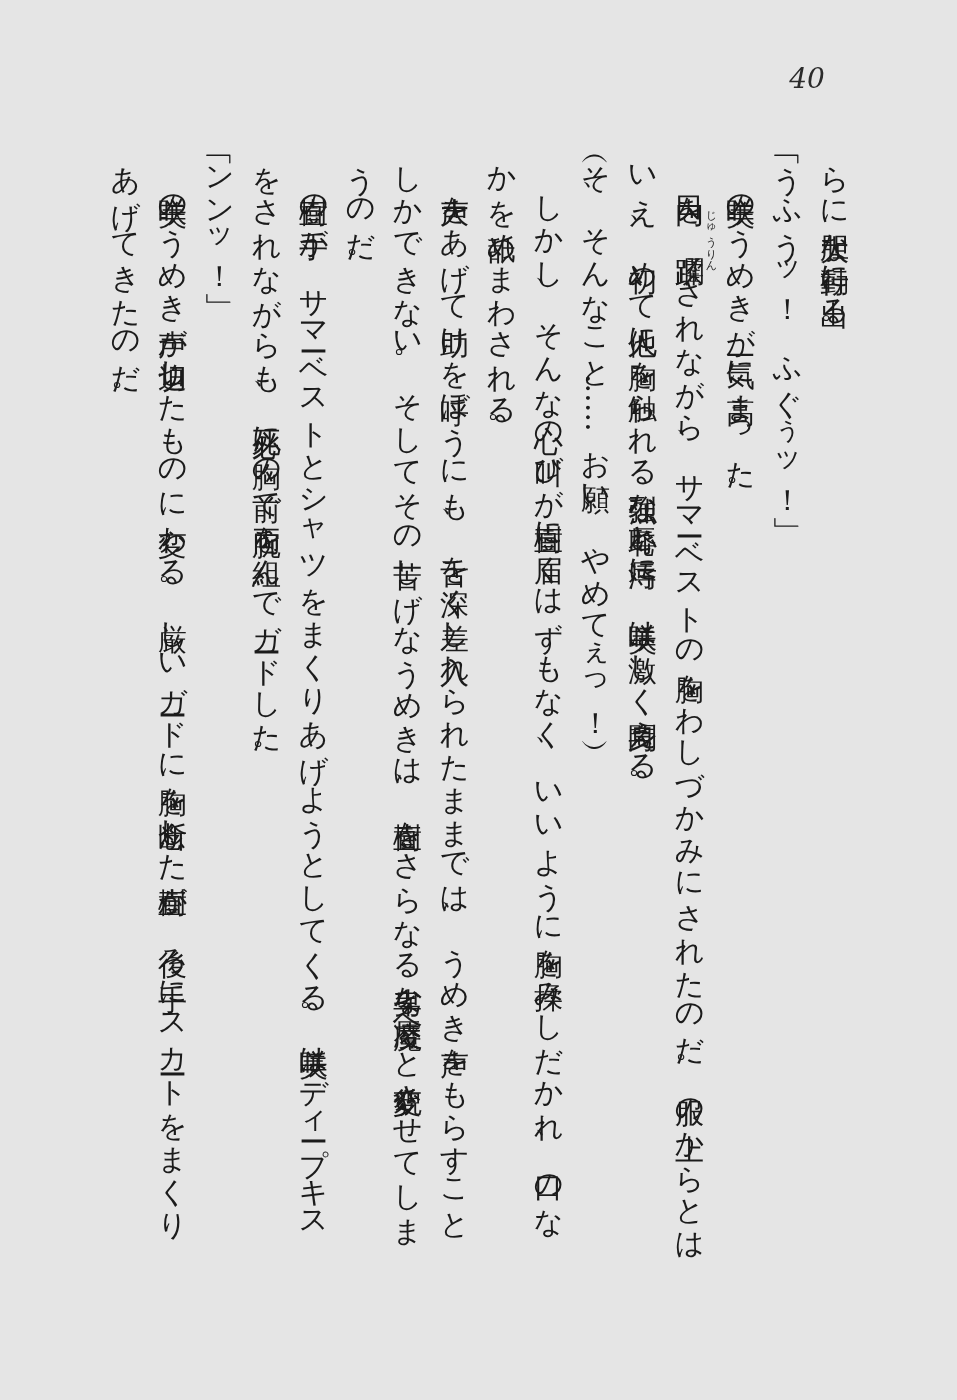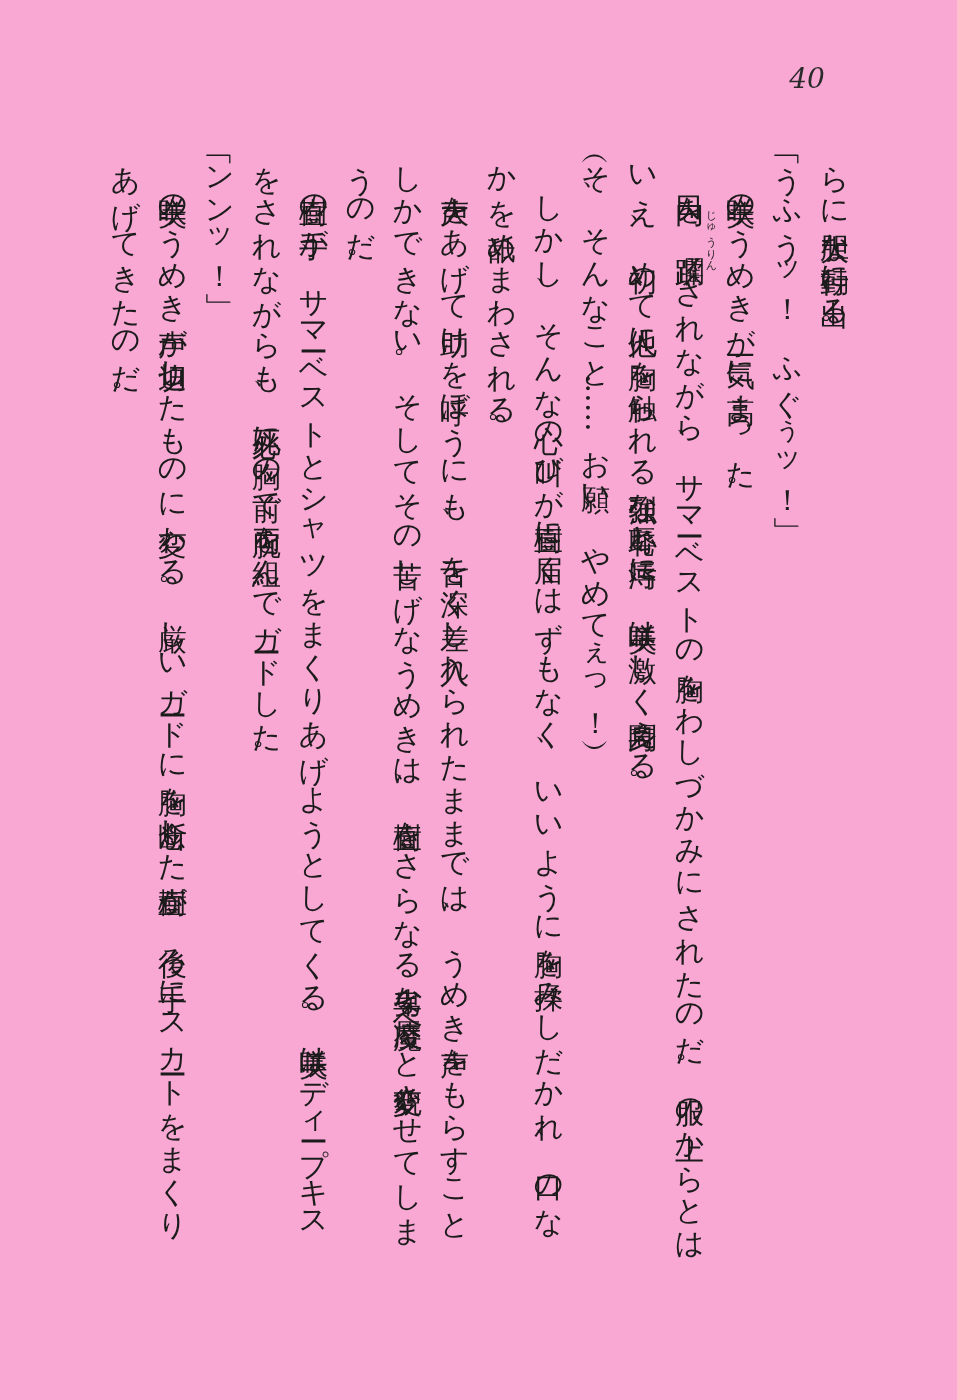--- a/index.html
+++ b/index.html
@@ -9,21 +9,21 @@
   body {
     width: 957px;
     height: 1400px;
     background: #ffffff;
     font-family: "DejaVu Serif", serif;
   }
   .book-page {
     position: relative;
     width: 957px;
     height: 1400px;
-    background: #f9a8d4;
+    background: #e5e5e5;
     overflow: hidden;
   }
   .page-number {
     position: absolute;
     top: 62px;
     left: 775px;
     width: 64px;
     text-align: center;
     font-style: italic;
     font-size: 28px;

